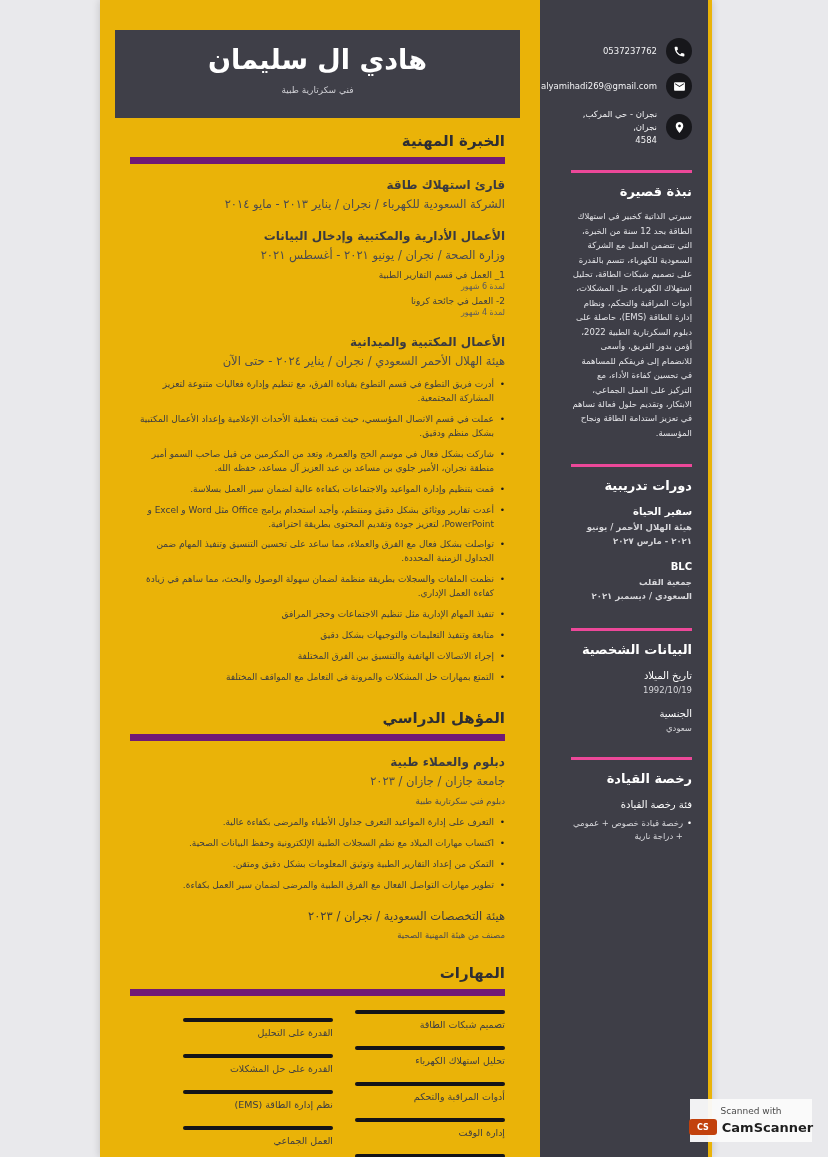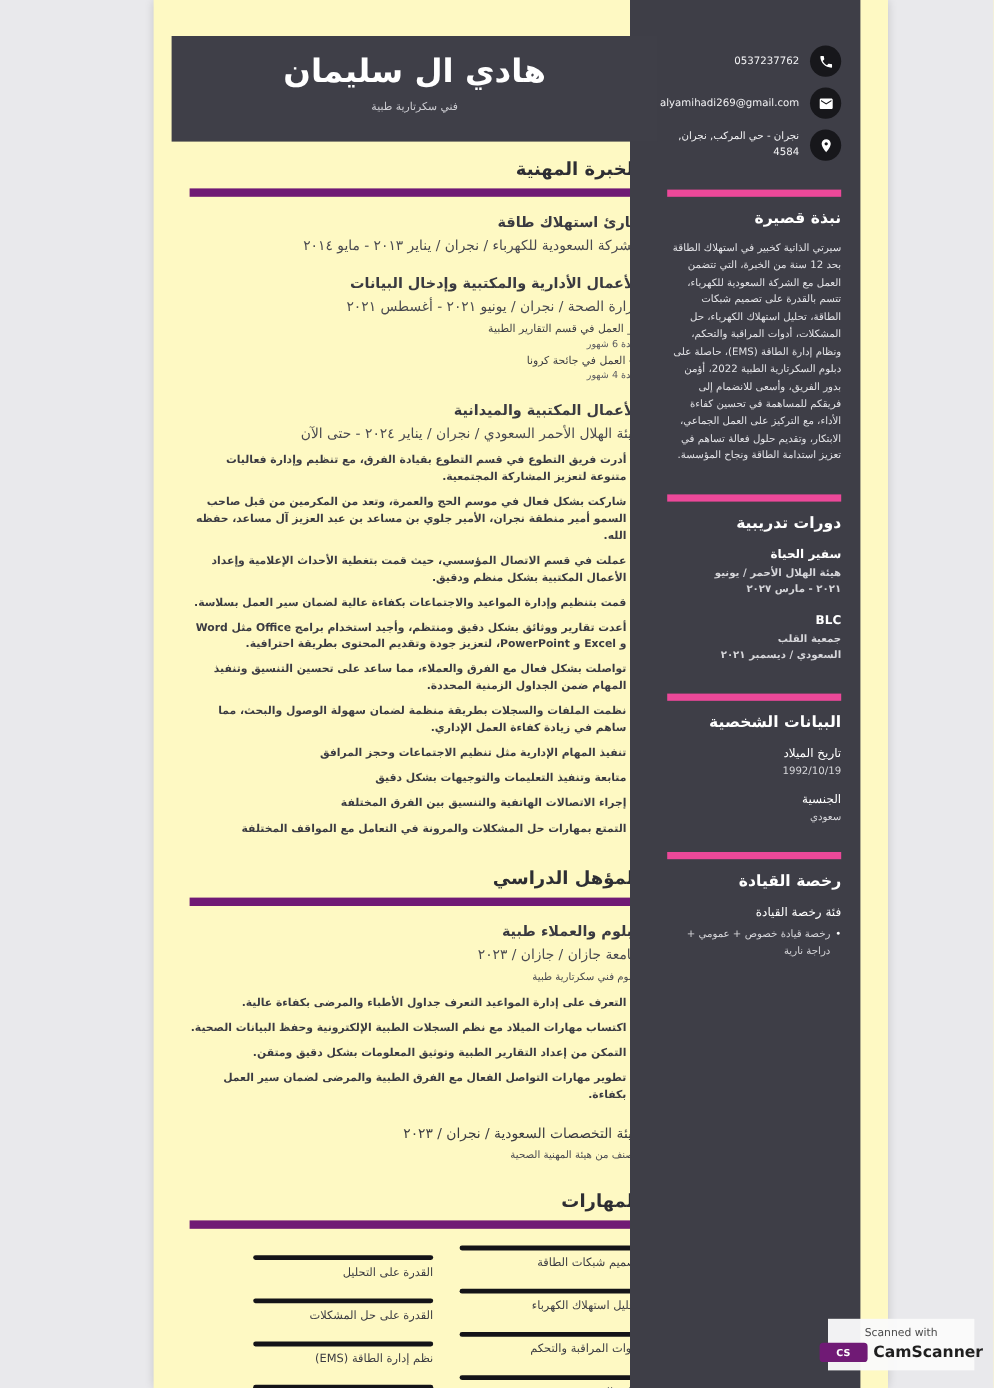--- a/index.html
+++ b/index.html
@@ -8,55 +8,54 @@
     font-family: "DejaVu Sans", sans-serif;
     background: #e9e9ec;
     position: relative;
     overflow: hidden;
     direction: rtl;
     color: #38383c;
   }
   .page {
     position: absolute; left: 100px; top: 0;
     width: 612px; height: 1157px;
-    background: #fef9c3;
+    background: #eab308;
     box-shadow: 0 0 8px rgba(0,0,0,0.18);
-    margin-left: 28px;
   }
   
   .header-block {
     position: absolute; left: 15px; top: 30px;
     width: 405px; height: 88px;
     background: #3f3f48;
     color: #ffffff;
     text-align: center;
     padding-top: 14px;
     z-index: 3;
   }
   .header-name { font-size: 27px; font-weight: bold; letter-spacing: 1px; }
   .header-sub { font-size: 9px; color: #cfcfd4; margin-top: 10px; }
   
   .sidebar {
-    position: absolute; left: 397px; top: 0;
-    width: 192px; height: 1157px;
+    position: absolute; left: 440px; top: 0;
+    width: 168px; height: 1157px;
     background: #3e3e47;
     color: #e8e8ea;
     padding: 38px 16px 20px 31px;
     z-index: 2;
   }
   .contact-row { display: flex; align-items: center; justify-content: flex-start; gap: 9px; margin-bottom: 9px; }
   .icon-circle {
     flex: 0 0 auto;
     width: 26px; height: 26px; border-radius: 50%;
     background: #17171b; display: flex; align-items: center; justify-content: center;
   }
   .icon-circle svg { width: 13px; height: 13px; fill: #ffffff; }
   .contact-text { font-size: 8.5px; color: #f2f2f4; line-height: 1.5; text-align: right; flex: 1; }
   .ltr { direction: ltr; unicode-bidi: embed; }
-  .side-sec { margin-top: 24px; border-top: 6px solid #ec4899; padding-top: 11px; }
+  .side-sec { margin-top: 24px; border-top: 3px solid #ec4899; padding-top: 11px; }
   .side-title { font-size: 13px; font-weight: bold; color: #ffffff; text-align: right; }
   .side-text { font-size: 8.5px; line-height: 1.7; color: #e2e2e6; margin-top: 10px; text-align: right; }
   .course { margin-top: 13px; font-weight: bold; }
   .course-name { font-size: 10px; color: #ffffff; margin-bottom: 4px; }
   .course-detail { font-size: 8.5px; color: #d6d6da; line-height: 1.6; }
   .pfield { margin-top: 13px; }
   .plabel { font-size: 10px; color: #ffffff; margin-bottom: 4px; }
   .pvalue { font-size: 8.5px; color: #d6d6da; text-align: right; }
   .lic-value { font-size: 8.5px; color: #d6d6da; margin-top: 7px; position: relative; padding-right: 9px; line-height: 1.6; }
   .lic-value::before { content: "•"; position: absolute; right: 0; top: 0; color: #ffffff; }
@@ -70,21 +69,21 @@
     font-size: 15px; font-weight: bold; color: #2e2e33;
     padding-bottom: 7px; border-bottom: 7px solid #701a75; margin-bottom: 14px;
     text-align: right;
   }
   .entry { margin-bottom: 18px; }
   .role { font-size: 12px; font-weight: 600; color: #3a3a40; }
   .org { font-size: 11.5px; color: #4a4a50; margin-top: 5px; }
   .notes { margin-top: 8px; }
   .note-line { font-size: 9px; color: #3c3c42; margin-top: 5px; }
   .note-sub { font-size: 8px; color: #5a5a60; margin-top: 2px; }
-  .bullets { list-style: none; margin-top: 10px; font-weight: bold; }
+  .bullets { list-style: none; margin-top: 10px; }
   .bullets li {
     position: relative; padding-right: 11px;
     font-size: 9px; line-height: 1.55; color: #3c3c42;
     margin-bottom: 7px; text-align: right;
   }
   .bullets li::before { content: "•"; position: absolute; right: 0; top: 0; color: #1c1c20; }
   .edu-note { font-size: 8.5px; color: #4a4a50; margin-top: 8px; }
   .cert-org { font-size: 11.5px; font-weight: 400; color: #3a3a40; margin-top: 16px; }
   .cert-note { font-size: 8.5px; color: #4a4a50; margin-top: 7px; }
   
@@ -100,22 +99,22 @@
     width: 122px; height: 43px;
     background: rgba(250,250,250,0.96);
     border-radius: 0;
     direction: ltr;
     display: flex; flex-direction: column; align-items: center; justify-content: center;
     gap: 3px; z-index: 5;
   }
   .cs-line1 { font-size: 9px; color: #4a4a4a; }
   .cs-line2 { display: flex; align-items: center; gap: 5px; }
   .cs-logo {
-    width: 40px; height: 16px; border-radius: 3px;
-    background: #701a75; color: #ffffff;
+    width: 28px; height: 16px; border-radius: 3px;
+    background: #c2410c; color: #ffffff;
     font-size: 8px; font-weight: bold;
     display: flex; align-items: center; justify-content: center;
   }
   .cs-brand { font-size: 13px; font-weight: bold; color: #1f1f1f; }
 </style>
 </head>
 <body>
 
 <div class="page">
 
@@ -143,22 +142,22 @@
           <div class="note-line">2- العمل في جائحة كرونا</div>
           <div class="note-sub">لمدة 4 شهور</div>
         </div>
       </div>
 
       <div class="entry">
         <div class="role">الأعمال المكتبية والميدانية</div>
         <div class="org">هيئة الهلال الأحمر السعودي / نجران / يناير ٢٠٢٤ - حتى الآن</div>
         <ul class="bullets">
           <li>أدرت فريق التطوع في قسم التطوع بقيادة الفرق، مع تنظيم وإدارة فعاليات متنوعة لتعزيز المشاركة المجتمعية.</li>
+          <li>عملت في قسم الاتصال المؤسسي، حيث قمت بتغطية الأحداث الإعلامية وإعداد الأعمال المكتبية بشكل منظم ودقيق.</li>
           <li>شاركت بشكل فعال في موسم الحج والعمرة، وتعد من المكرمين من قبل صاحب السمو أمير منطقة نجران، الأمير جلوي بن مساعد بن عبد العزيز آل مساعد، حفظه الله.</li>
-          <li>عملت في قسم الاتصال المؤسسي، حيث قمت بتغطية الأحداث الإعلامية وإعداد الأعمال المكتبية بشكل منظم ودقيق.</li>
           <li>قمت بتنظيم وإدارة المواعيد والاجتماعات بكفاءة عالية لضمان سير العمل بسلاسة.</li>
           <li>أعدت تقارير ووثائق بشكل دقيق ومنتظم، وأجيد استخدام برامج Office مثل Word و Excel و PowerPoint، لتعزيز جودة وتقديم المحتوى بطريقة احترافية.</li>
           <li>تواصلت بشكل فعال مع الفرق والعملاء، مما ساعد على تحسين التنسيق وتنفيذ المهام ضمن الجداول الزمنية المحددة.</li>
           <li>نظمت الملفات والسجلات بطريقة منظمة لضمان سهولة الوصول والبحث، مما ساهم في زيادة كفاءة العمل الإداري.</li>
           <li>تنفيذ المهام الإدارية مثل تنظيم الاجتماعات وحجز المرافق</li>
           <li>متابعة وتنفيذ التعليمات والتوجيهات بشكل دقيق</li>
           <li>إجراء الاتصالات الهاتفية والتنسيق بين الفرق المختلفة</li>
           <li>التمتع بمهارات حل المشكلات والمرونة في التعامل مع المواقف المختلفة</li>
         </ul>
       </div>

